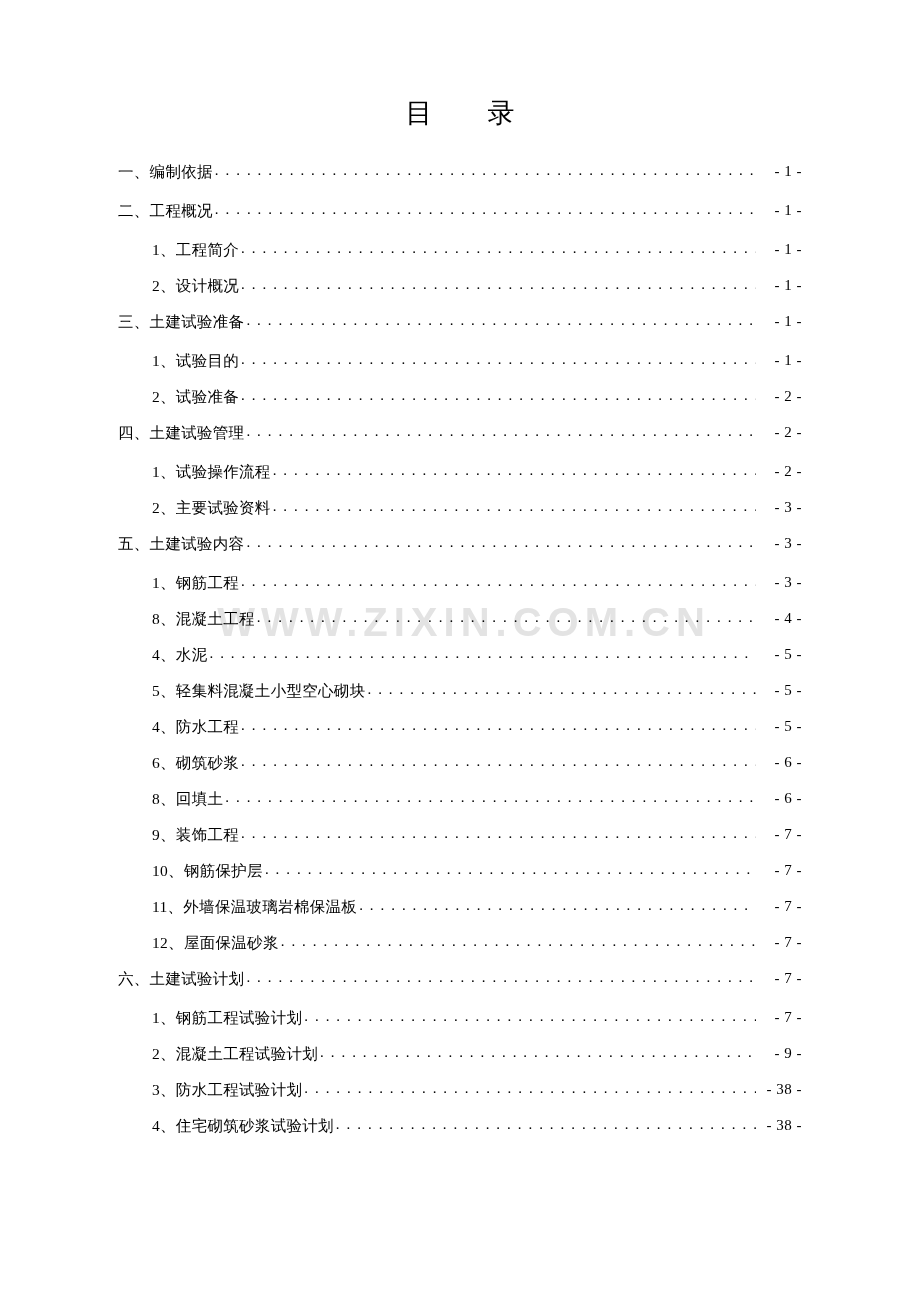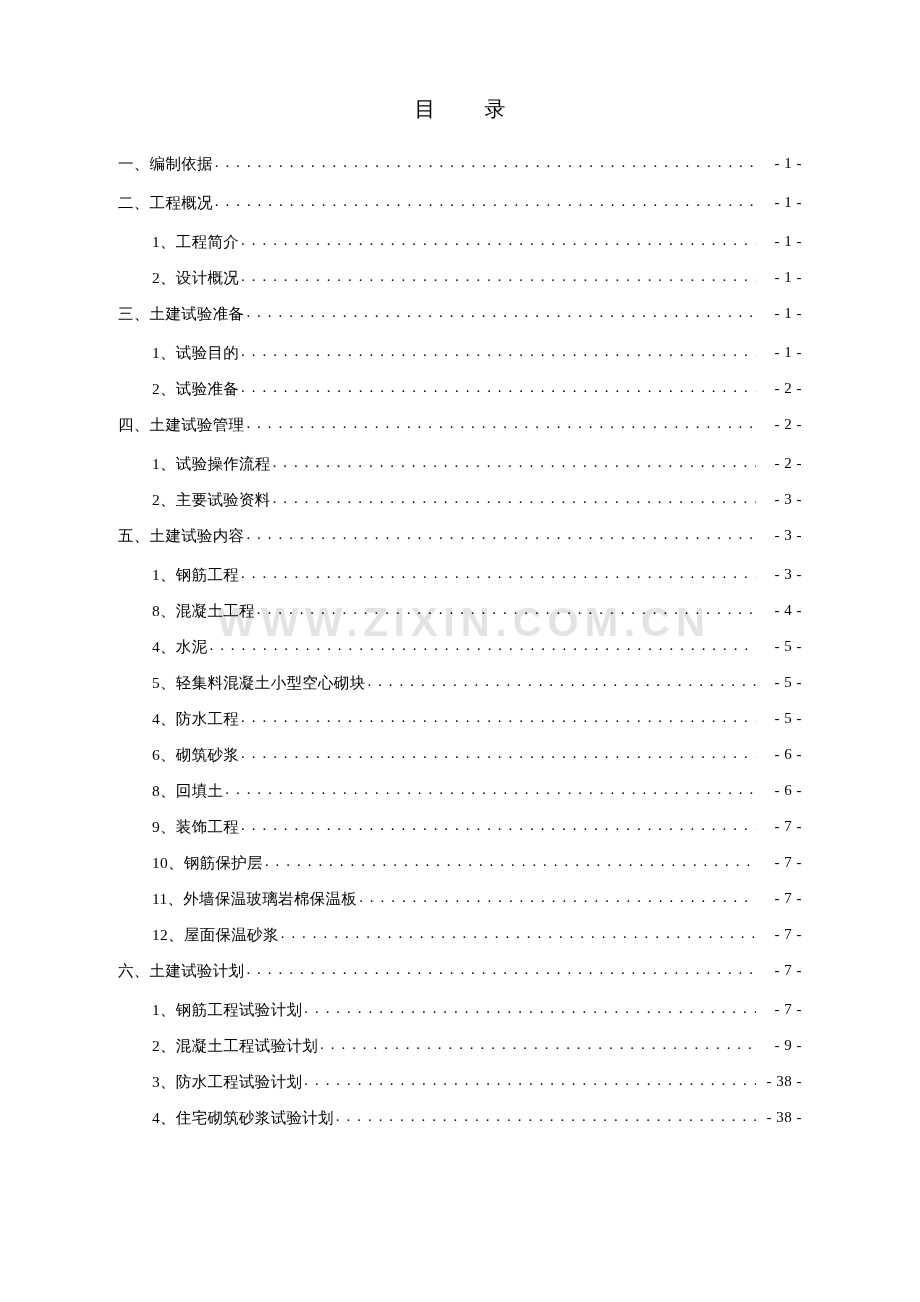--- a/index.html
+++ b/index.html
@@ -18,21 +18,21 @@
   .page {
     position: absolute;
     top: 0; left: 0;
     width: 920px;
     height: 1302px;
     box-sizing: border-box;
     padding: 95px 118px 0 118px;
   }
   .doc-title {
     text-align: center;
-    font-size: 21px;
+    font-size: 27px;
     letter-spacing: 14px;
     font-family: "Liberation Serif", "DejaVu Serif", serif;
     font-weight: normal;
     margin: 0 0 32px 0;
     padding-left: 14px;
   }
   .toc {
     width: 100%;
   }
   .toc-row {

